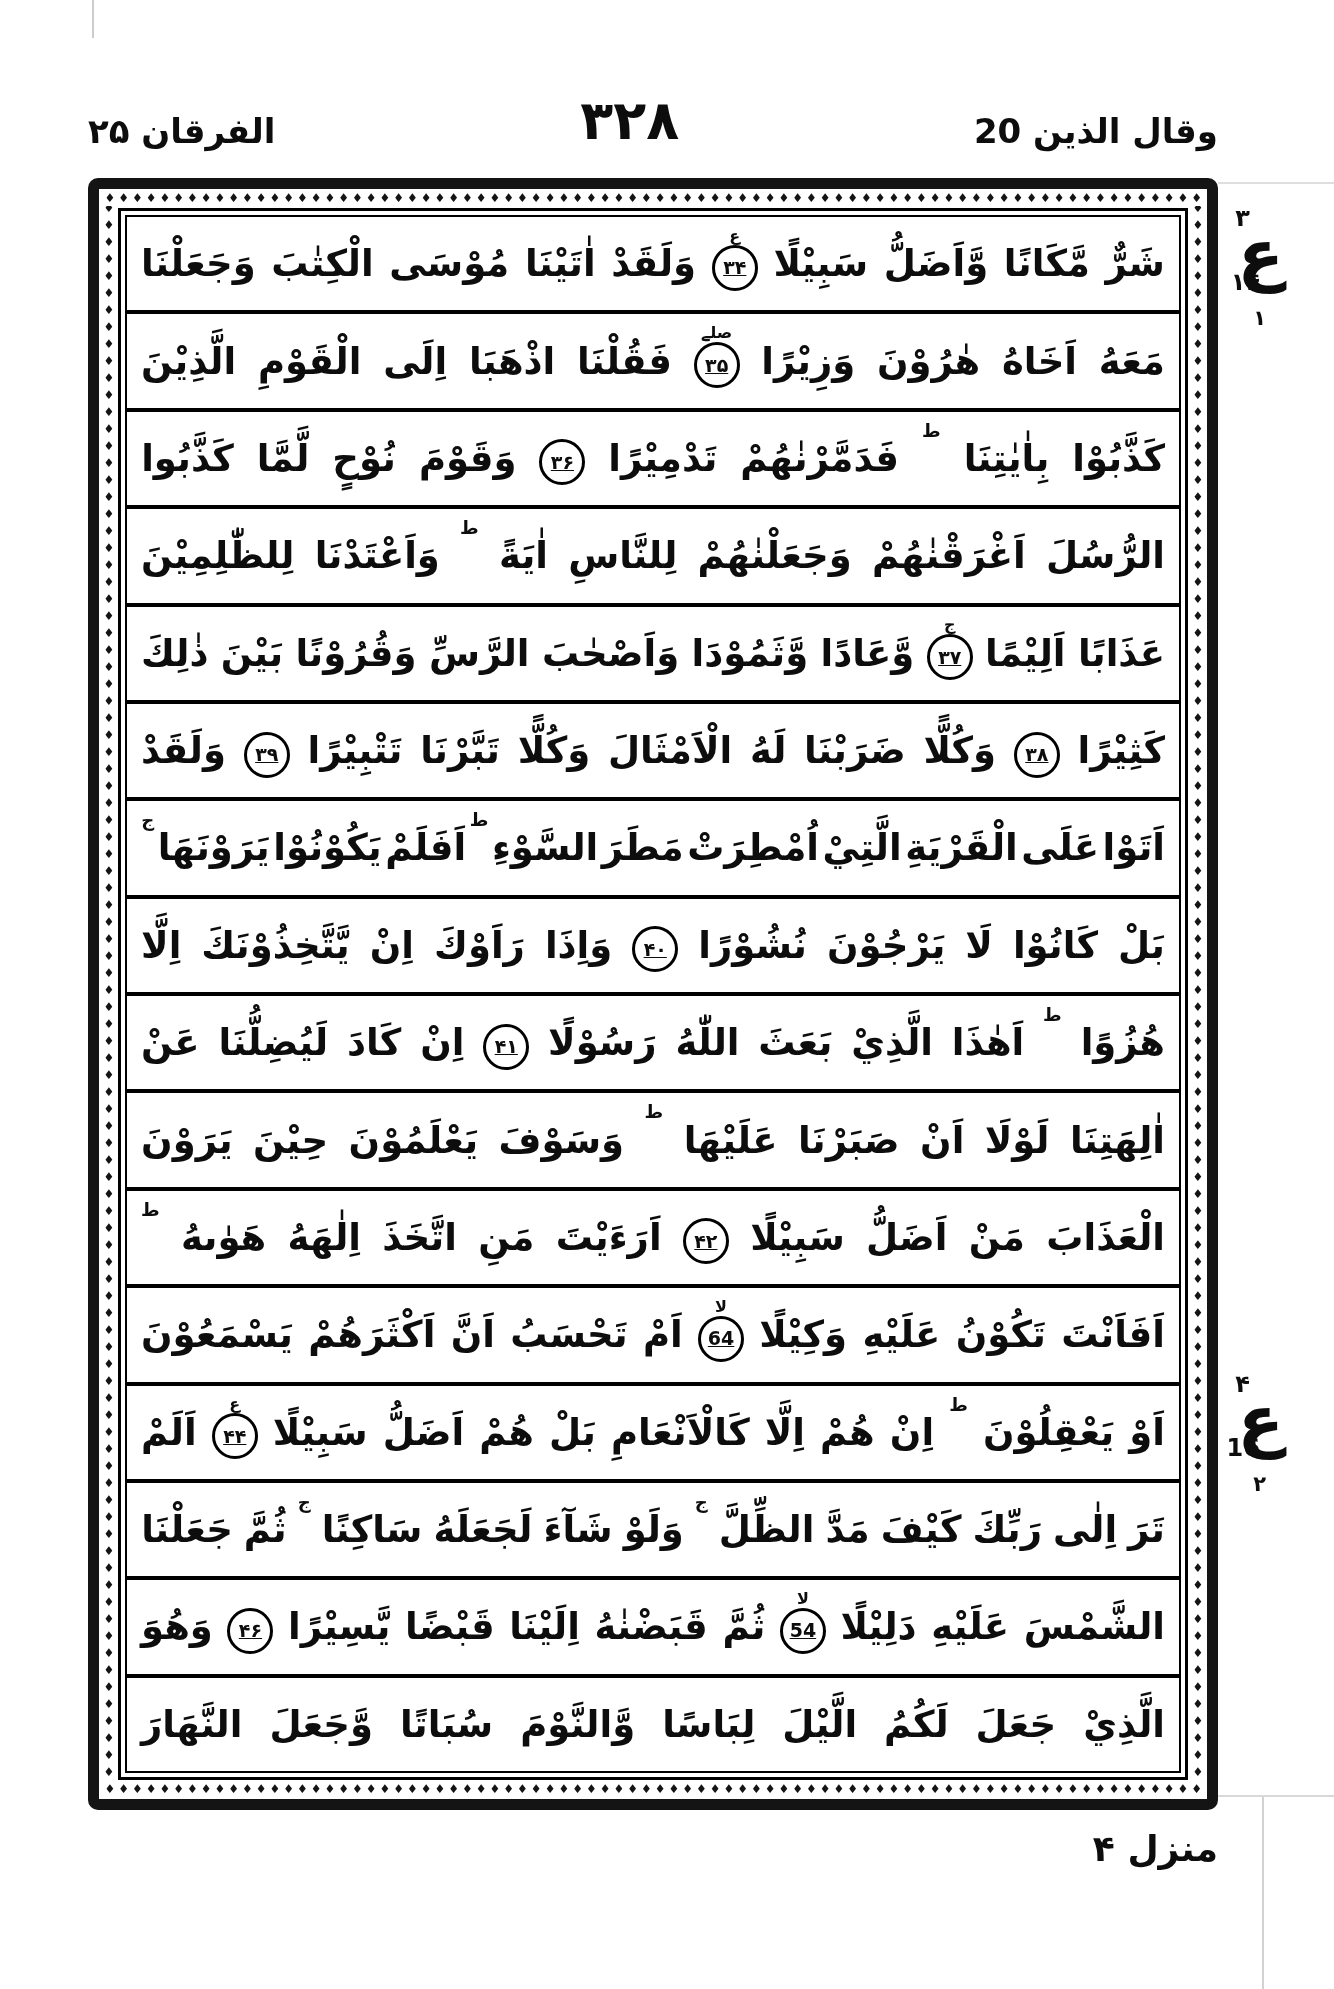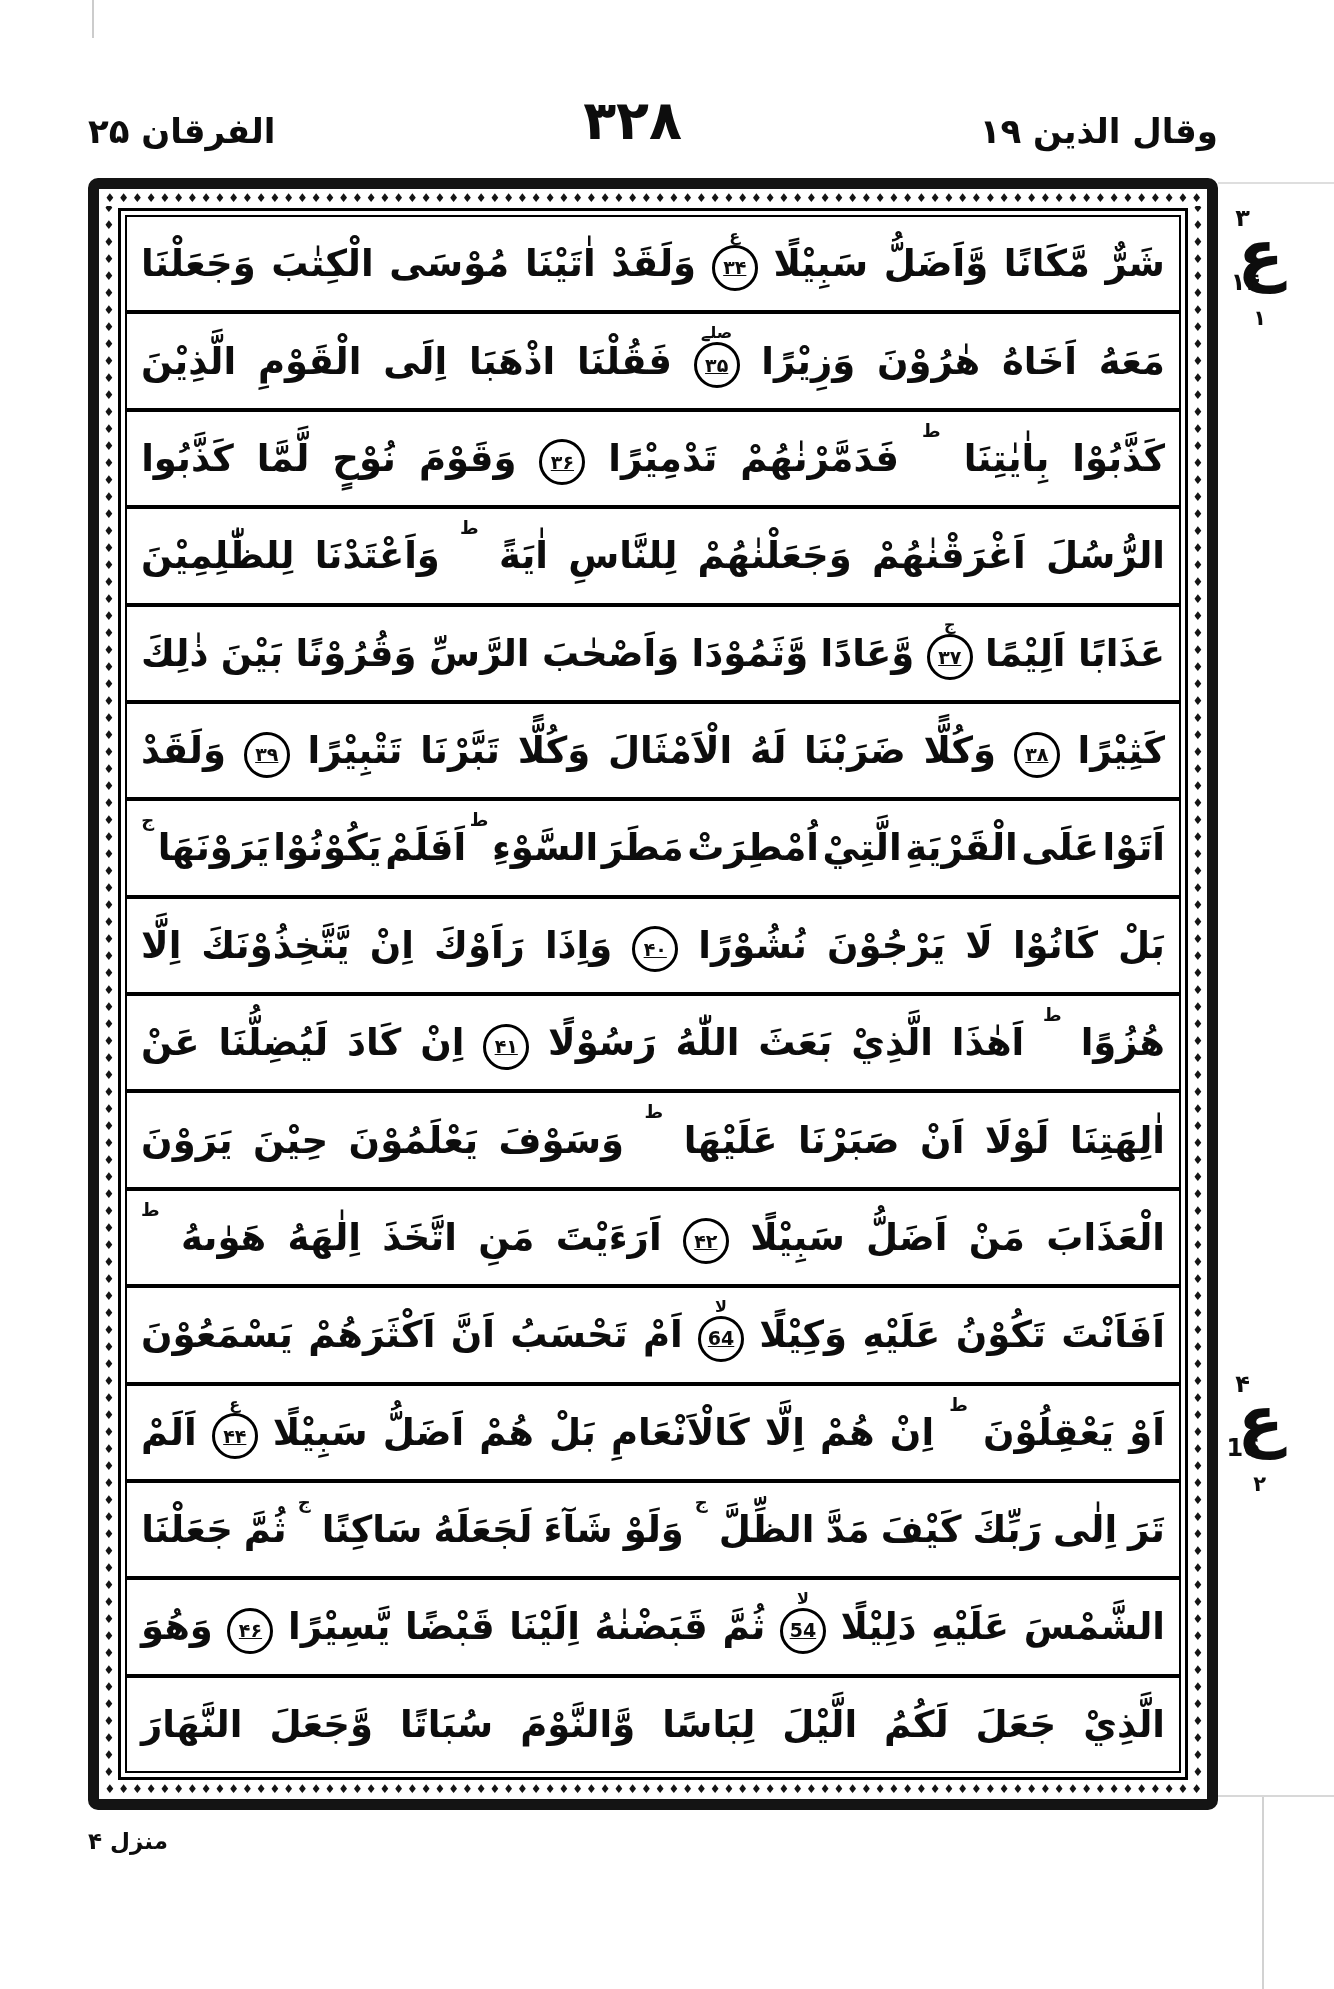--- a/index.html
+++ b/index.html
@@ -54,40 +54,40 @@
   
   .ruku{position:absolute;width:96px;height:130px;font-weight:700;direction:rtl;}
   .ruku .r-top{position:absolute;right:62px;top:0;font-size:24px;line-height:1;}
   .ruku .r-ain{position:absolute;right:28px;top:14px;font-size:68px;line-height:1;}
   .ruku .r-mid{position:absolute;right:52px;top:64px;font-size:24px;line-height:1;}
   .ruku .r-bot{position:absolute;right:46px;top:102px;font-size:21px;line-height:1;}
   .ruku1{left:1216px;top:206px;}
   .ruku2{left:1216px;top:1372px;}
   
   .footer{
-    position:absolute;left:88px;top:1828px;width:1130px;text-align:left;
-    font-size:23px;font-weight:700;direction:rtl;
+    position:absolute;left:88px;top:1828px;width:1130px;text-align:right;
+    font-size:36px;font-weight:700;direction:rtl;
   }
   
   .art{position:absolute;background:#cccccc;}
   .art-1{left:92px;top:0;width:2px;height:38px;}
   .art-2{left:1218px;top:182px;width:116px;height:2px;background:#dedede;}
   .art-3{left:1218px;top:1795px;width:116px;height:2px;background:#d8d8d8;}
   .art-4{left:1262px;top:1797px;width:2px;height:192px;background:#d2d2d2;}
 </style>
 </head>
 <body>
 
 <div class="art art-1"></div>
 <div class="art art-2"></div>
 <div class="art art-3"></div>
 <div class="art art-4"></div>
 
 <div class="header">
-  <span class="hdr-side">وقال الذين ۱۹</span>
+  <span class="hdr-side">وقال الذين 20</span>
   <span class="hdr-page">۳۲۸</span>
   <span class="hdr-side">الفرقان ۲۵</span>
 </div>
 
 <div class="frame">
   <div class="diamond-band band-h">♦♦♦♦♦♦♦♦♦♦♦♦♦♦♦♦♦♦♦♦♦♦♦♦♦♦♦♦♦♦♦♦♦♦♦♦♦♦♦♦♦♦♦♦♦♦♦♦♦♦♦♦♦♦♦♦♦♦♦♦♦♦♦♦♦♦♦♦♦♦♦♦♦♦♦♦♦♦♦♦♦♦♦♦♦♦♦♦♦♦♦♦♦♦♦♦♦♦♦♦♦♦♦♦♦♦♦♦♦♦♦♦♦♦♦♦♦♦♦♦♦♦♦♦♦♦♦♦♦♦♦♦♦♦♦♦♦♦♦♦♦♦♦♦♦♦♦♦♦♦♦♦♦♦♦♦♦♦♦♦♦♦♦♦♦♦♦♦♦♦♦♦♦♦♦♦♦♦♦♦♦♦♦♦♦♦♦♦♦♦♦♦♦♦♦♦♦♦♦♦♦♦♦♦♦♦♦♦♦♦♦♦♦♦♦♦♦♦♦♦</div>
   <div class="frame-mid">
     <div class="diamond-band band-v">♦♦♦♦♦♦♦♦♦♦♦♦♦♦♦♦♦♦♦♦♦♦♦♦♦♦♦♦♦♦♦♦♦♦♦♦♦♦♦♦♦♦♦♦♦♦♦♦♦♦♦♦♦♦♦♦♦♦♦♦♦♦♦♦♦♦♦♦♦♦♦♦♦♦♦♦♦♦♦♦♦♦♦♦♦♦♦♦♦♦♦♦♦♦♦♦♦♦♦♦♦♦♦♦♦♦♦♦♦♦♦♦♦♦♦♦♦♦♦♦♦♦♦♦♦♦♦♦♦♦♦♦♦♦♦♦♦♦♦♦♦♦♦♦♦♦♦♦♦♦♦♦♦♦♦♦♦♦♦♦♦♦♦♦♦♦♦♦♦♦♦♦♦♦♦♦♦♦♦♦♦♦♦♦♦♦♦♦♦♦♦♦♦♦♦♦♦♦♦♦♦♦♦♦♦♦♦♦♦♦♦♦♦♦♦♦♦♦♦♦</div>
     <div class="inner-a">
       <div class="inner-b">

